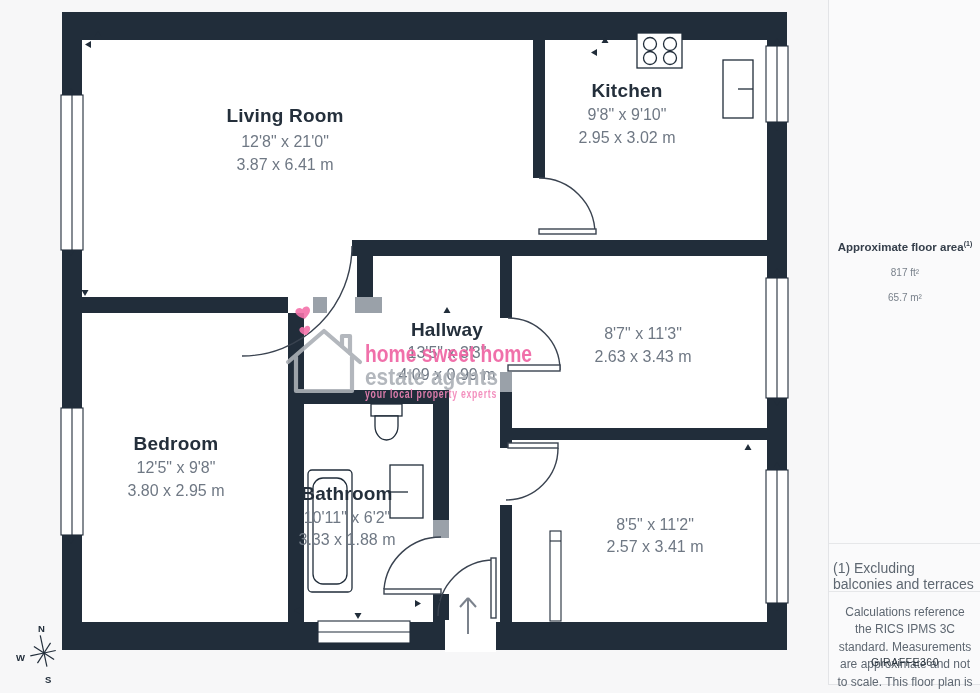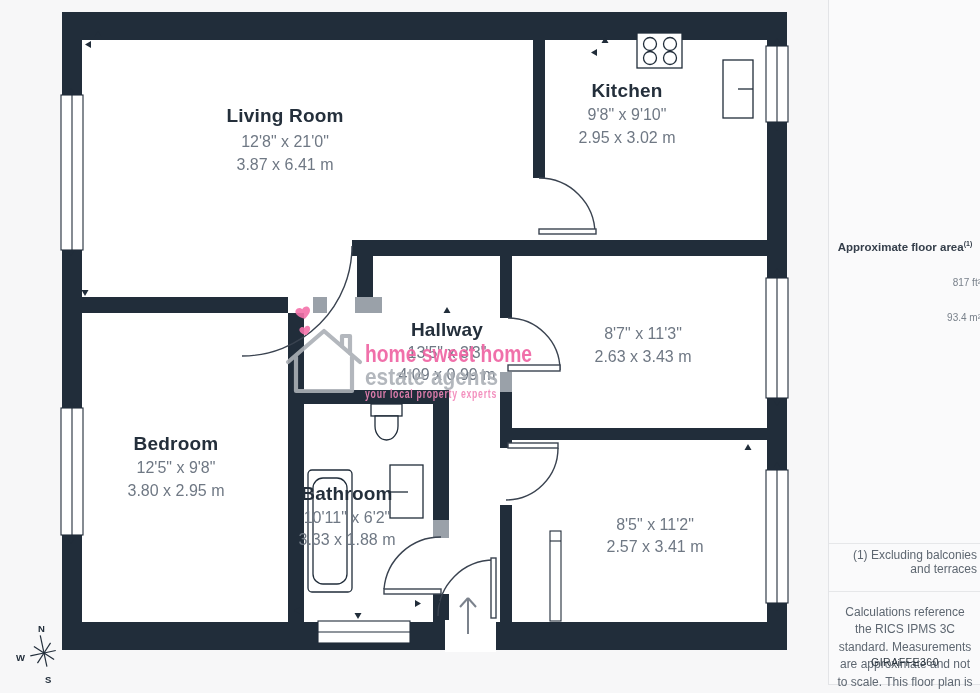--- a/index.html
+++ b/index.html
@@ -13,25 +13,25 @@
   .wm-line1{font-size:24px;font-weight:bold;fill:#ef61a1;}
   .wm-line2{font-size:24px;font-weight:bold;fill:#abb0b6;}
   .wm-line3{font-size:12px;font-weight:bold;fill:#f285b8;letter-spacing:1px;}
   .compass-label{font-size:9.5px;font-weight:bold;fill:#212d3a;}
   
   .sidebar{position:absolute;left:828px;top:0;width:152px;height:684px;
            border-left:1px solid #e3e4e7;border-bottom:1px solid #e3e4e7;background:#fafafb;}
   .area-block{position:absolute;top:240px;left:0;right:0;text-align:center;}
   .area-title{font-size:11.5px;font-weight:bold;color:#353f4b;}
   .area-title sup{font-size:7px;}
-  .area-val{font-size:10px;color:#79818b;margin-top:24px;text-align:right;}
+  .area-val{font-size:10px;color:#79818b;margin-top:14px;}
   .divider{position:absolute;left:0;right:0;border-top:1px solid #e6e7e9;}
   .d1{top:543px;} .d2{top:591px;}
-  .footnote{position:absolute;top:548px;left:4px;right:4px;text-align:right;
-            font-size:12px;color:#5e6771;}
+  .footnote{position:absolute;top:560px;left:4px;right:4px;text-align:left;
+            font-size:14px;color:#5e6771;}
   .disclaimer{position:absolute;top:604px;left:7px;right:7px;text-align:center;
               font-size:12px;line-height:1.45;color:#5e6771;}
   .brand{position:absolute;top:656px;left:0;right:0;text-align:center;
          font-size:10.5px;color:#2c363f;letter-spacing:.5px;}
   .brand b{font-weight:normal;}
 </style>
 </head>
 <body>
 
 <div class="stage">
@@ -261,21 +261,21 @@
       <text class="compass-label" x="45" y="683">S</text>
     </g>
   </svg>
 
   <div class="sidebar">
     <div class="area-block">
       <div class="area-title">
         <span>Approximate floor area</span><sup>(1)</sup>
       </div>
       <div class="area-val">817 ft²</div>
-      <div class="area-val">93.4 m²</div>
+      <div class="area-val">65.7 m²</div>
     </div>
     <div class="divider d1"></div>
     <div class="footnote">(1) Excluding balconies and terraces</div>
     <div class="divider d2"></div>
     <div class="disclaimer">Calculations reference the RICS IPMS 3C standard. Measurements are approximate and not to scale. This floor plan is intended for illustration only.</div>
     <div class="brand">
       <span>GIRAFFE</span><b>360</b>
     </div>
   </div>
 

